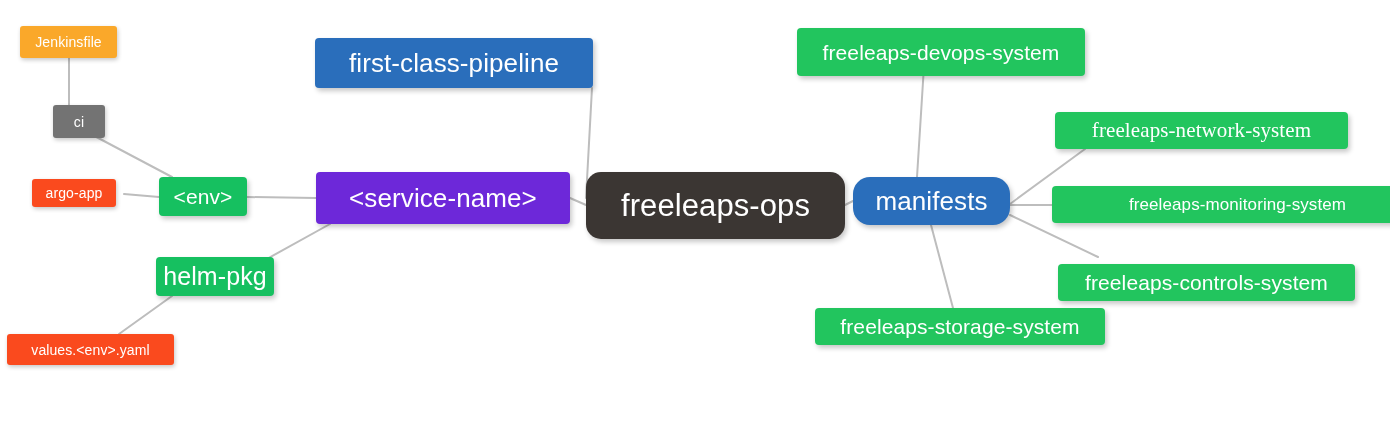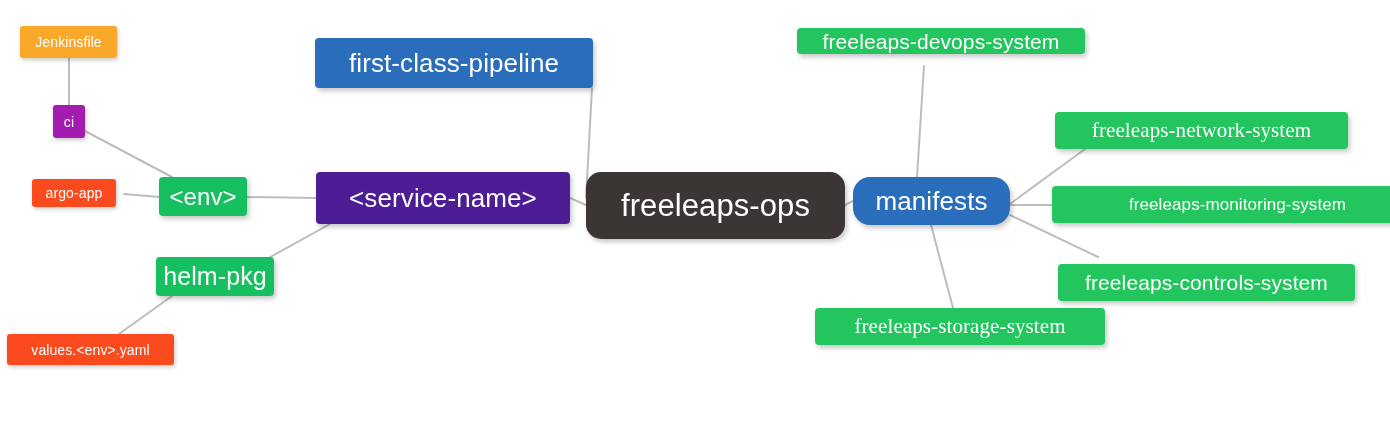--- a/index.html
+++ b/index.html
@@ -42,53 +42,53 @@
       <line x1="1010" y1="215" x2="1098" y2="257" stroke="#bdbdbd" stroke-width="2" stroke-linecap="round"></line>
       <line x1="931" y1="225" x2="953" y2="308" stroke="#bdbdbd" stroke-width="2" stroke-linecap="round"></line>
     </svg>
   <div id="nodes">
       <div class="node root" style="left: 586px; top: 172px; width: 259px; height: 67px; background: rgb(59, 54, 51); font-size: 31px;">
         <span>freeleaps-ops</span>
       </div>
       <div class="node" style="left: 315px; top: 38px; width: 278px; height: 50px; background: rgb(42, 110, 187); font-size: 26px;">
         <span>first-class-pipeline</span>
       </div>
-      <div class="node" style="left: 316px; top: 172px; width: 254px; height: 52px; background: #4c1d95; font-size: 26px;">
+      <div class="node" style="left: 316px; top: 172px; width: 254px; height: 52px; background: #6d28d9; font-size: 26px;">
         <span>&lt;service-name&gt;</span>
       </div>
       <div class="node" style="left: 853px; top: 177px; width: 157px; height: 48px; background: rgb(42, 110, 187); font-size: 26px; border-radius: 17px;">
         <span>manifests</span>
       </div>
-      <div class="node" style="left: 159px; top: 177px; width: 88px; height: 39px; background: rgb(22, 192, 96); font-size: 24px;">
+      <div class="node" style="left: 159px; top: 177px; width: 88px; height: 39px; background: rgb(22, 192, 96); font-size: 21px;">
         <span>&lt;env&gt;</span>
       </div>
       <div class="node" style="left: 156px; top: 257px; width: 118px; height: 39px; background: rgb(22, 192, 96); font-size: 25px;">
         <span>helm-pkg</span>
       </div>
       <div class="node sm" style="left: 20px; top: 26px; width: 97px; height: 32px; background: rgb(250, 168, 42); font-size: 14px;">
         <span>Jenkinsfile</span>
       </div>
-      <div class="node sm" style="left: 53px; top: 105px; width: 32px; height: 33px; background: #a21caf; font-size: 14px;">
+      <div class="node sm" style="left: 53px; top: 105px; width: 52px; height: 33px; background: #737373; font-size: 14px;">
         <span>ci</span>
       </div>
       <div class="node sm" style="left: 32px; top: 179px; width: 84px; height: 28px; background: rgb(250, 74, 30); font-size: 14px;">
         <span>argo-app</span>
       </div>
       <div class="node sm" style="left: 7px; top: 334px; width: 167px; height: 31px; background: rgb(250, 74, 30); font-size: 14px;">
         <span>values.&lt;env&gt;.yaml</span>
       </div>
-      <div class="node" style="left: 797px; top: 28px; width: 288px; height: 26px; background: rgb(34, 197, 94); font-size: 21px;">
+      <div class="node" style="left: 797px; top: 28px; width: 288px; height: 48px; background: rgb(34, 197, 94); font-size: 21px;">
         <span>freeleaps-devops-system</span>
       </div>
       <div class="node" style="left: 1055px; top: 112px; width: 293px; height: 37px; background: rgb(34, 197, 94); font-size: 21px; font-family: Liberation Serif, serif;">
         <span>freeleaps-network-system</span>
       </div>
       <div class="node" style="left: 1052px; top: 186px; width: 371px; height: 37px; background: rgb(34, 197, 94); font-size: 17px;">
         <span>freeleaps-monitoring-system</span>
       </div>
       <div class="node" style="left: 1058px; top: 257px; width: 297px; height: 37px; background: rgb(34, 197, 94); font-size: 21px; margin-top: 7px;">
         <span>freeleaps-controls-system</span>
       </div>
-      <div class="node" style="left: 815px; top: 308px; width: 290px; height: 37px; background: rgb(34, 197, 94); font-size: 21px; font-family: Liberation Serif, serif;">
+      <div class="node" style="left: 815px; top: 308px; width: 290px; height: 37px; background: rgb(34, 197, 94); font-size: 21px;">
         <span>freeleaps-storage-system</span>
       </div>
     </div>
 </div>
 
 </body></html>

